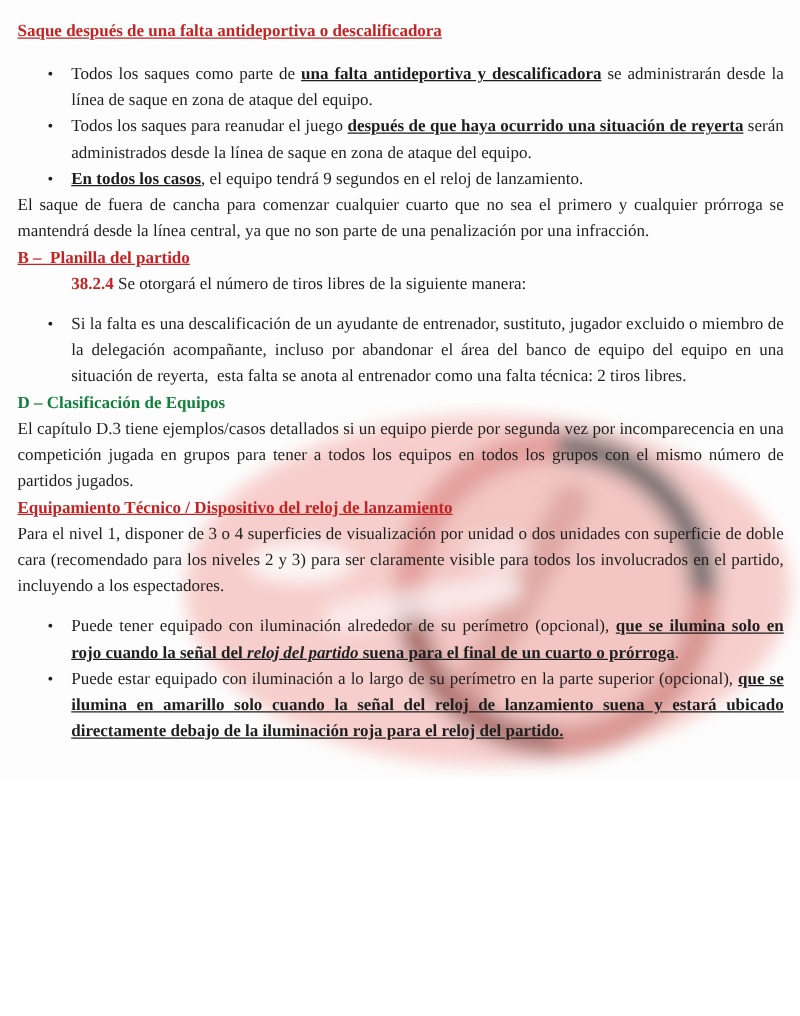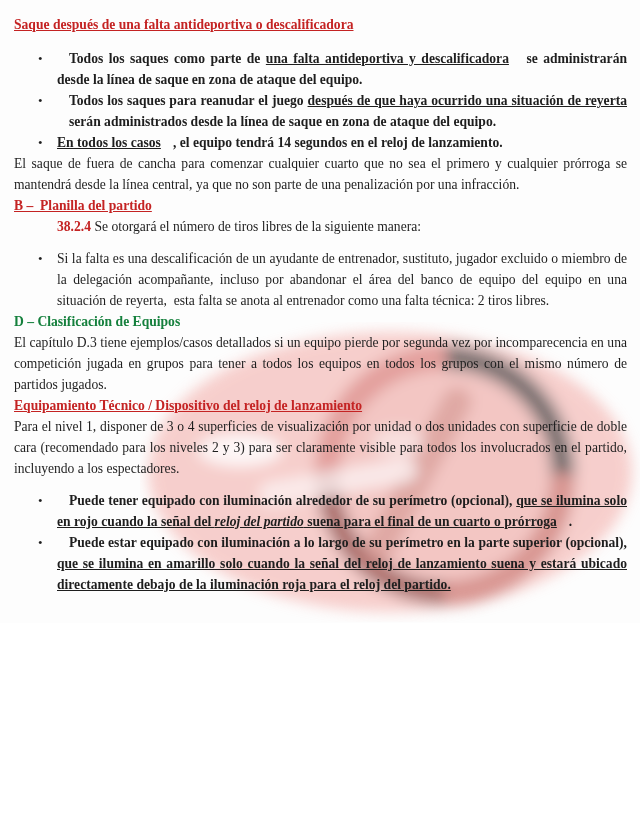--- a/index.html
+++ b/index.html
@@ -28,21 +28,21 @@
   ul{list-style:none;margin:0;padding:0 0 0 43px;}
   li{position:relative;text-align:justify;}
   li::before{content:"•";position:absolute;left:-19px;top:0;font-size:13px;}
 
   .head{font-weight:bold;}
   .red{color:#c42323;}
   .blue{color:#15803d;}
   .u{text-decoration:underline;}
   .rule-num{color:#c42323;font-weight:bold;margin-left:43px;}
 
-  .run-n{font-weight:bold;margin-left:12px;}
+  .run-n{font-weight:normal;}
   .run-bu{font-weight:bold;text-decoration:underline;}
   .run-bui{font-weight:bold;font-style:italic;text-decoration:underline;}
 
   .mt4{margin-top:4px;}  .mt7{margin-top:7px;}  .mt9{margin-top:9px;}
   .mt10{margin-top:10px;}.mt11{margin-top:11px;}.mt12{margin-top:12px;}
   .mt13{margin-top:13px;}.mt17{margin-top:17px;text-decoration:underline;}
 
   .footer{
     position:absolute;z-index:2;left:295px;top:762px;width:330px;
     text-align:center;font-weight:bold;font-size:18px;line-height:22px;
@@ -78,21 +78,21 @@
   <div class="smudge s2"></div>
   <div class="smudge s3"></div>
 
   <div class="content">
 
     <h1 class="head red u">Saque después de una falta antideportiva o descalificadora</h1>
 
     <ul class="mt13">
       <li><span class="run-n">Todos los saques como parte de </span><span class="run-bu">una falta antideportiva y descalificadora</span><span class="run-n"> se administrarán desde la línea de saque en zona de ataque del equipo.</span></li>
       <li><span class="run-n">Todos los saques para reanudar el juego </span><span class="run-bu">después de que haya ocurrido una situación de reyerta</span><span class="run-n"> serán administrados desde la línea de saque en zona de ataque del equipo.</span></li>
-      <li><span class="run-bu">En todos los casos</span><span class="run-n">, el equipo tendrá 14 segundos en el reloj de lanzamiento.</span></li>
+      <li><span class="run-bu">En todos los casos</span><span class="run-n">, el equipo tendrá 9 segundos en el reloj de lanzamiento.</span></li>
     </ul>
 
     <p class="mt4">El saque de fuera de cancha para comenzar cualquier cuarto que no sea el primero y cualquier prórroga se mantendrá desde la línea central, ya que no son parte de una penalización por una infracción.</p>
 
     <h2 class="head red u mt17">B –&nbsp; Planilla del partido</h2>
 
     <p class="mt7">
       <span class="rule-num">38.2.4</span>
       <span>Se otorgará el número de tiros libres de la siguiente manera:</span>
     </p>

